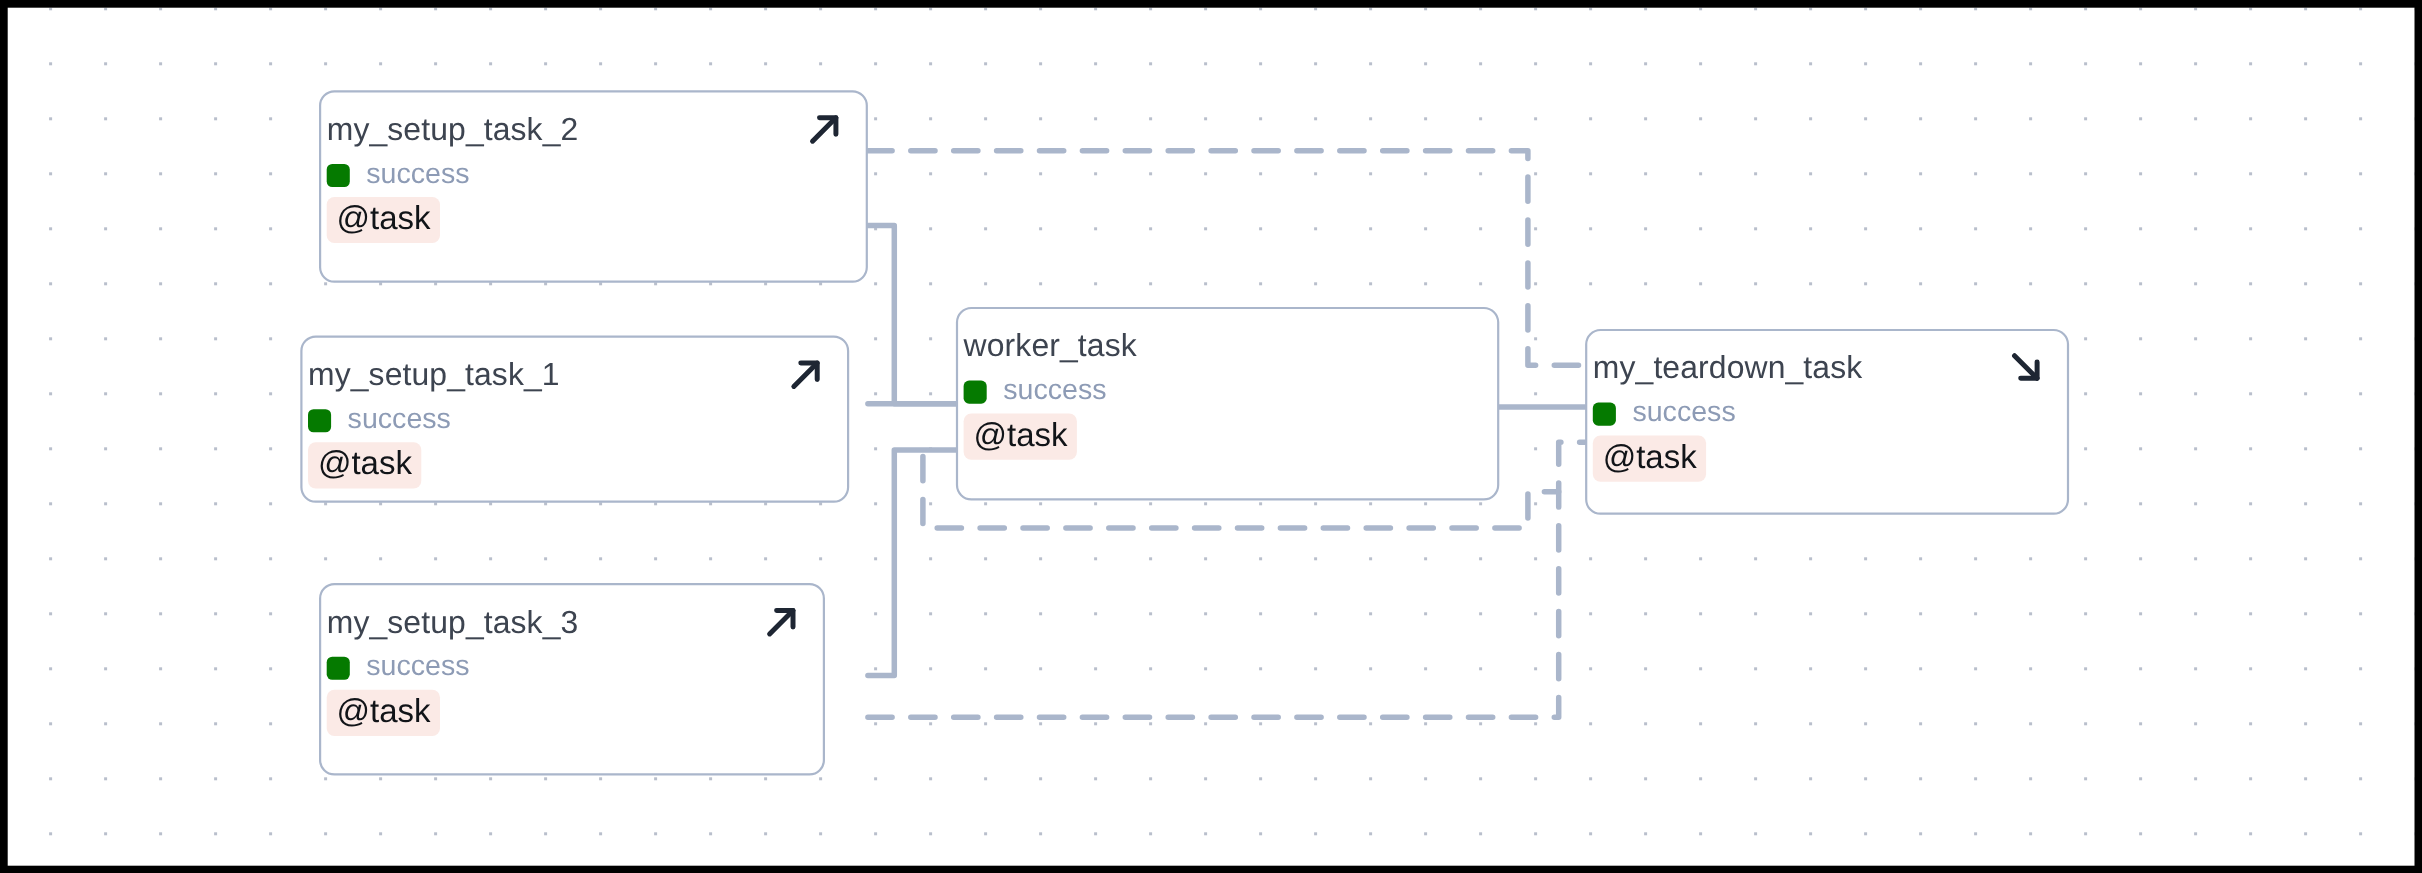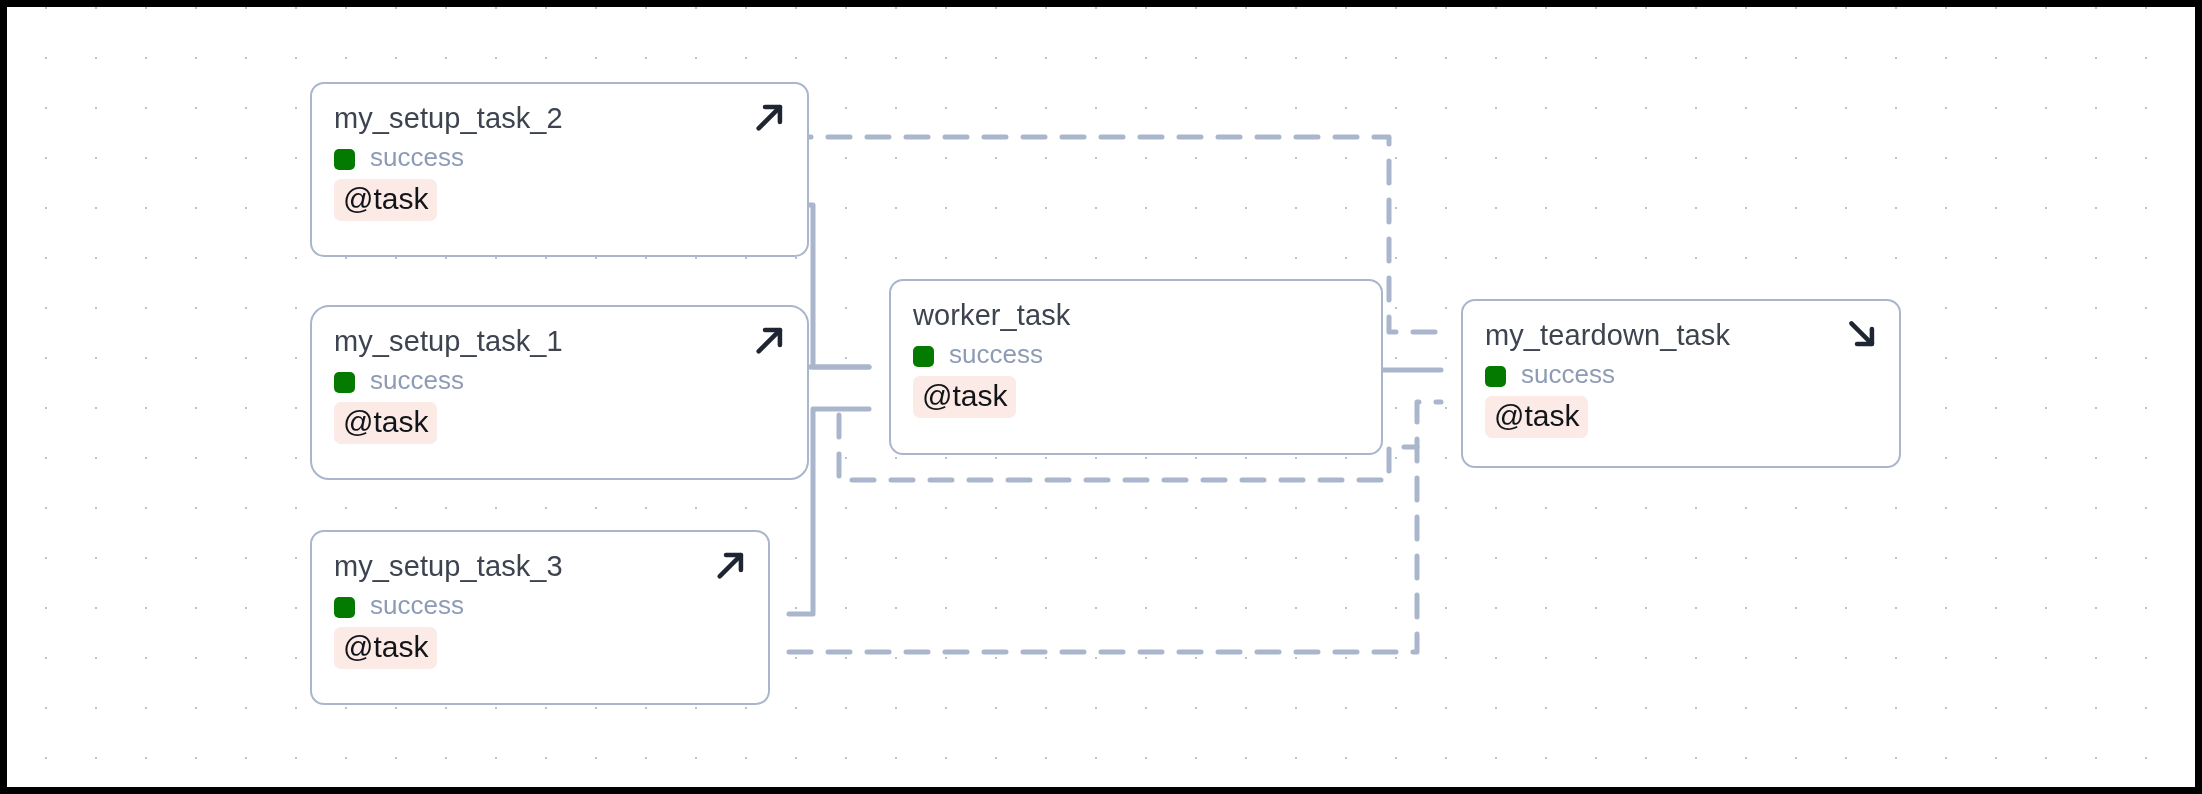--- a/index.html
+++ b/index.html
@@ -16,23 +16,22 @@
     background-position:14px 26px;
     overflow:hidden;
   }
   #edges{position:absolute;left:0;top:0;width:2202px;height:794px;pointer-events:none;}
   .node{
     position:absolute;
     box-sizing:border-box;
     background:#ffffff;
     border:2px solid #aab6cb;
     border-radius:14px;
-    padding:18px 22px 16px 22px;
+    padding:18px 22px 16px 5px;
     z-index:5;
-    margin-left:20px;
   }
   .node-title{
     font-size:29px;
     color:#3d4450;
     line-height:1.15;
     white-space:nowrap;
     letter-spacing:.1px;
   }
   .status-row{
     display:flex;
@@ -104,21 +103,21 @@
       <span class="badge">@task</span>
     </div>
     <span class="corner-icon">
       <svg viewBox="0 0 24 24" fill="none" stroke="currentColor" stroke-width="3.2" stroke-linecap="round" stroke-linejoin="round">
         <line x1="4" y1="20" x2="19" y2="5"></line>
         <polyline points="8.5,5 19,5 19,15.5"></polyline>
       </svg>
     </span>
   </div>
 
-  <div class="node" style="left:283px;top:298px;width:499px;height:175px;border-radius:19px;">
+  <div class="node" style="left:266px;top:298px;width:499px;height:152px;">
     <div class="node-title">my_setup_task_1</div>
     <div class="status-row">
       <span class="status-swatch"></span>
       <span class="status-label">success</span>
     </div>
     <div class="badge-row">
       <span class="badge">@task</span>
     </div>
     <span class="corner-icon">
       <svg viewBox="0 0 24 24" fill="none" stroke="currentColor" stroke-width="3.2" stroke-linecap="round" stroke-linejoin="round">

